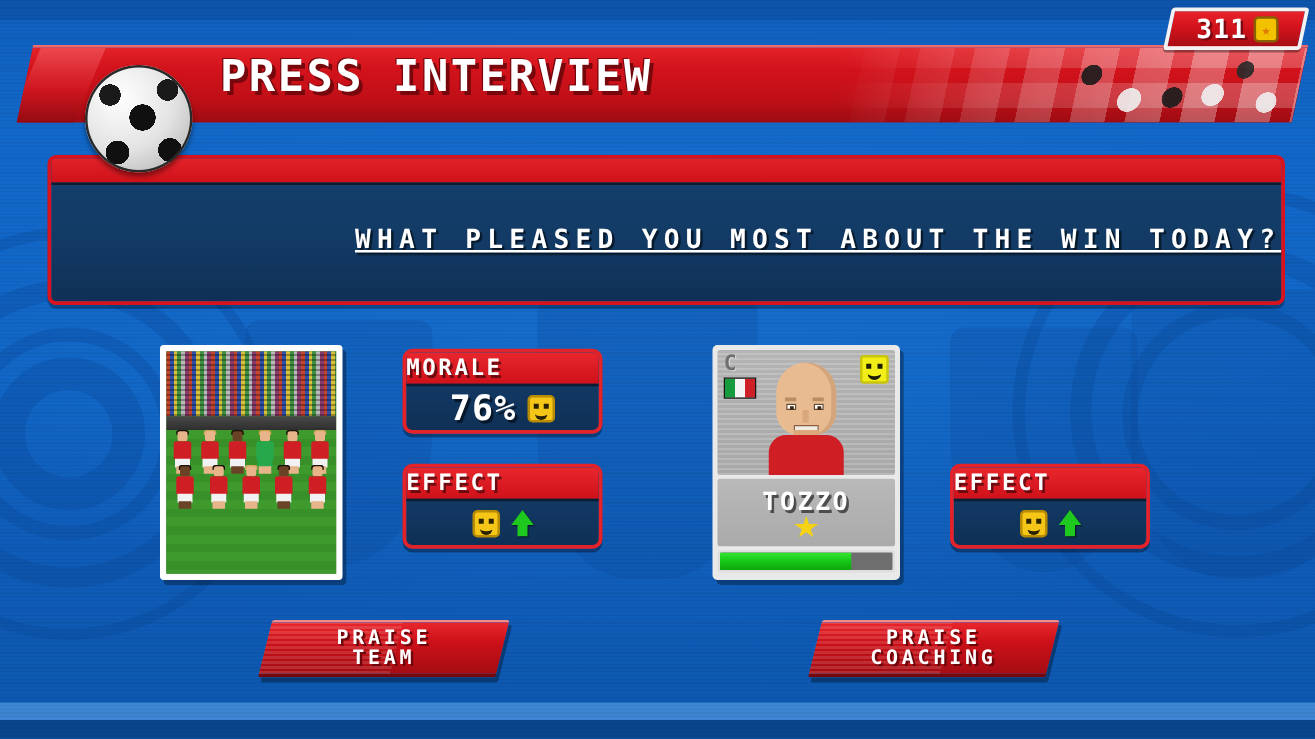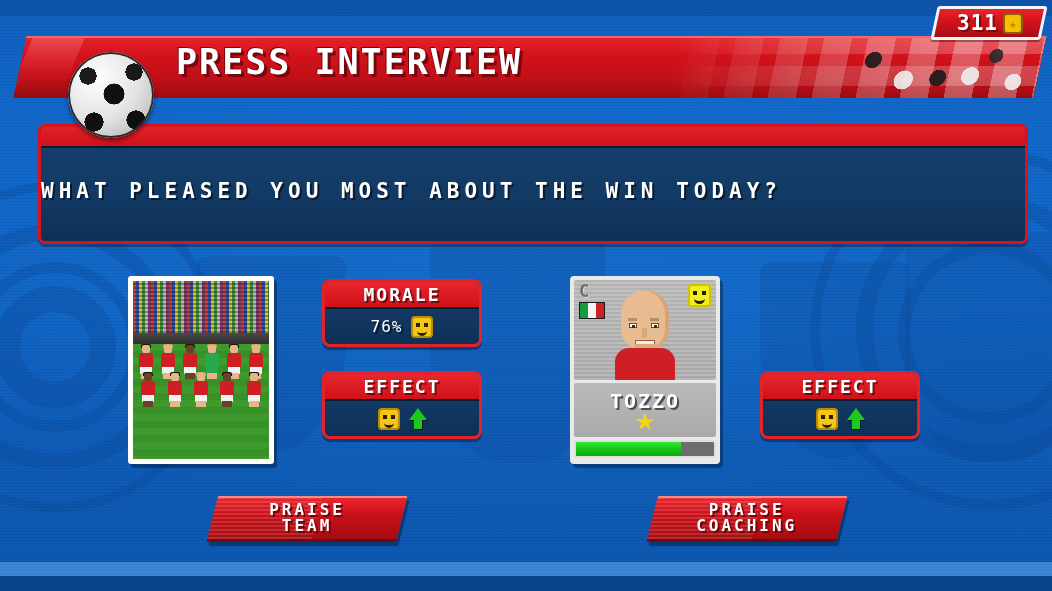--- a/index.html
+++ b/index.html
@@ -154,51 +154,52 @@
     box-shadow:0 3px 0 rgba(0,0,0,.3);
     overflow:hidden;
   }
   .qb-top{
     position:absolute; left:0; right:0; top:0; height:21px;
     background:linear-gradient(180deg,#e32229 0%,#cf1119 100%);
     border-bottom:2px solid #0b1c33;
   }
   #question-text{
     position:absolute; left:0; right:0; top:52px;
-    text-align:left;
+    text-align:right;
     color:#ffffff; font-size:21px; font-weight:bold;
     letter-spacing:5px;
     text-shadow:2px 2px 0 rgba(0,0,0,.55);
+    text-decoration:underline;
   }
 
   
   .panel{
     position:absolute; z-index:15;
     border:3px solid #e32229;
     border-radius:8px;
     background:linear-gradient(180deg,#15406e 0%,#0f3056 100%);
     box-shadow:0 3px 0 rgba(0,0,0,.35);
     overflow:hidden;
   }
   .panel-head{
     height:27px;
     background:linear-gradient(180deg,#e8262d 0%,#cf1119 100%);
     border-bottom:2px solid #0b1c33;
-    display:flex; align-items:center; justify-content:center;
+    display:flex; align-items:center; 
   }
   .panel-head span{
     color:#fff; font-size:18px; font-weight:bold; letter-spacing:2px;
     text-shadow:2px 2px 0 rgba(0,0,0,.5);
   }
   .panel-body{
     height:calc(100% - 27px);
     display:flex; align-items:center; justify-content:center; gap:9px;
   }
   .panel-body .val{
-    color:#ffffff; font-size:16px; font-weight:normal; letter-spacing:1px;
+    color:#ffffff; font-size:28px; font-weight:bold; letter-spacing:1px;
     text-shadow:2px 2px 0 rgba(0,0,0,.55);
   }
 
   
   .smiley{
     width:22px; height:22px; position:relative;
     background:#f5c518; border:2px solid #b98c05; border-radius:4px;
     flex:0 0 auto;
   }
   .smiley::before{

